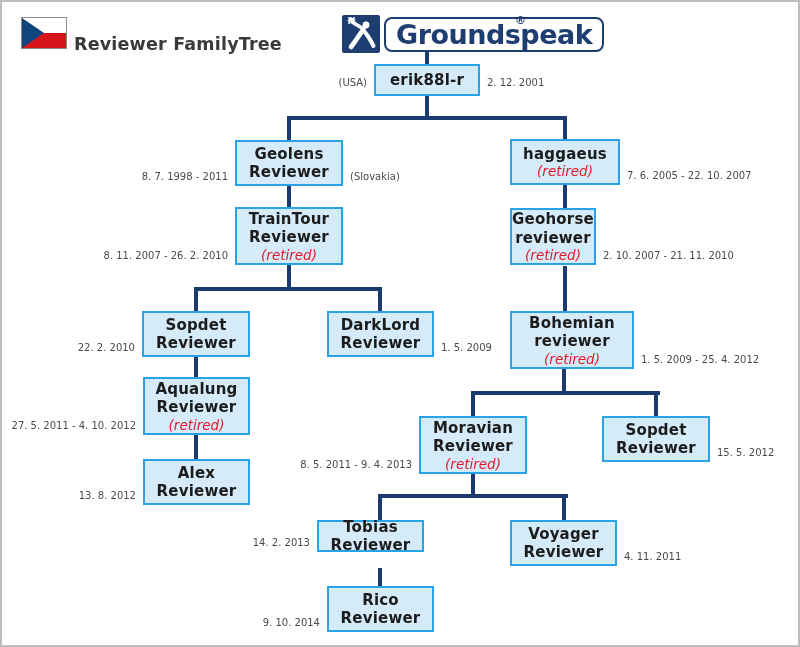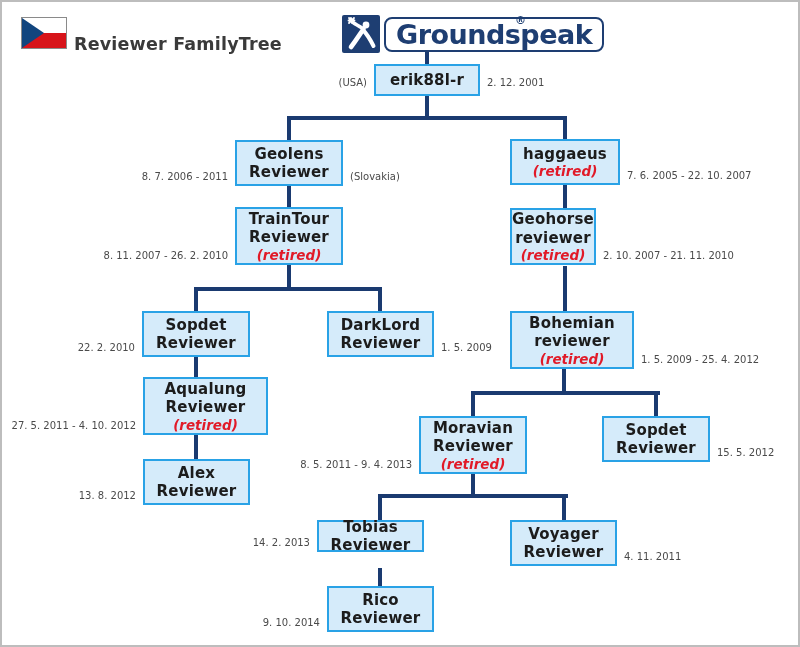--- a/index.html
+++ b/index.html
@@ -21,21 +21,21 @@
   .gs-reg { position:absolute; left:513px; top:12px; font-size:11px; color:#1e3e72; font-weight:bold; }
   
   .node { position:absolute; }
   .box {
     box-sizing:border-box; width:100%; height:100%;
     background:#d5ebfa; border:2px solid #29a2e6;
     display:flex; flex-direction:column; justify-content:center; align-items:center;
     text-align:center; padding:2px 1px;
   }
   .nm { display:block; font-weight:bold; font-size:15px; line-height:18.5px; color:#1c1c1c; letter-spacing:0.2px; }
-  .retired { display:block; font-style:italic; font-weight:700; font-size:13.5px; line-height:16px; color:#e11a28; }
+  .retired { display:block; font-style:italic; font-weight:400; font-size:13.5px; line-height:16px; color:#e11a28; }
   .lbl { position:absolute; bottom:4px; font-size:10px; color:#4a4a4a; white-space:nowrap; }
   .lbl.left  { right:100%; margin-right:7px; }
   .lbl.right { left:100%; margin-left:7px; }
   .node span:empty { display:none; }
   
   .cline { position:absolute; background:#1a3a70; }
 </style>
 </head>
 <body>
 
@@ -98,21 +98,21 @@
     <span class="lbl left" style="bottom:8px">(USA)</span>
     <span class="lbl right" style="bottom:8px">2. 12. 2001</span>
   </div>
 
   <div class="node" style="left:233px;top:138px;width:108px;height:46px">
     <div class="box">
       <span class="nm">Geolens</span>
       <span class="nm">Reviewer</span>
 
     </div>
-    <span class="lbl left">8. 7. 2006 - 2011</span>
+    <span class="lbl left">8. 7. 1998 - 2011</span>
     <span class="lbl right">(Slovakia)</span>
   </div>
 
   <div class="node" style="left:508px;top:137px;width:110px;height:46px">
     <div class="box">
       <span class="nm">haggaeus</span>
 
       <span class="retired">(retired)</span>
     </div>
 
@@ -162,21 +162,21 @@
   <div class="node" style="left:508px;top:309px;width:124px;height:58px">
     <div class="box">
       <span class="nm">Bohemian</span>
       <span class="nm">reviewer</span>
       <span class="retired">(retired)</span>
     </div>
 
     <span class="lbl right">1. 5. 2009 - 25. 4. 2012</span>
   </div>
 
-  <div class="node" style="left:141px;top:375px;width:125px;height:58px">
+  <div class="node" style="left:141px;top:375px;width:107px;height:58px">
     <div class="box">
       <span class="nm">Aqualung</span>
       <span class="nm">Reviewer</span>
       <span class="retired">(retired)</span>
     </div>
     <span class="lbl left">27. 5. 2011 - 4. 10. 2012</span>
 
   </div>
 
   <div class="node" style="left:141px;top:457px;width:107px;height:46px">

